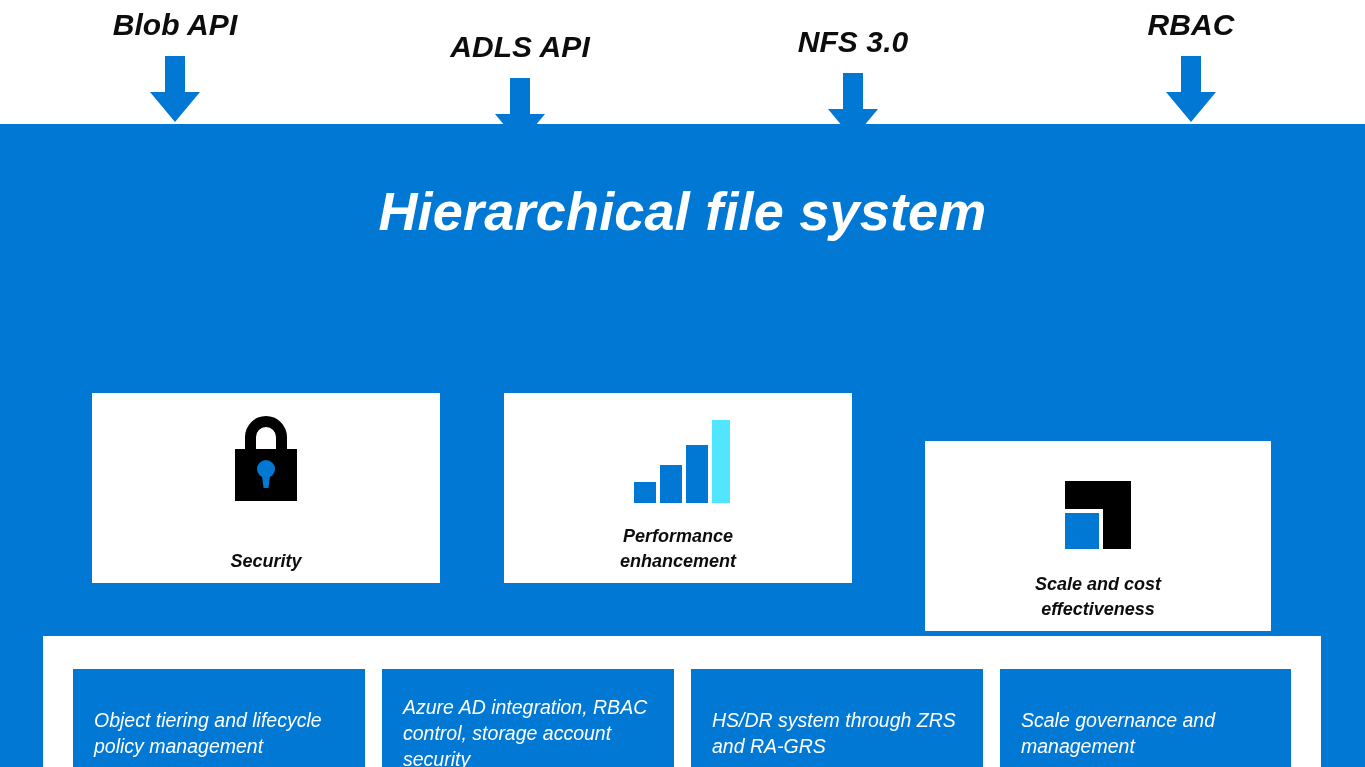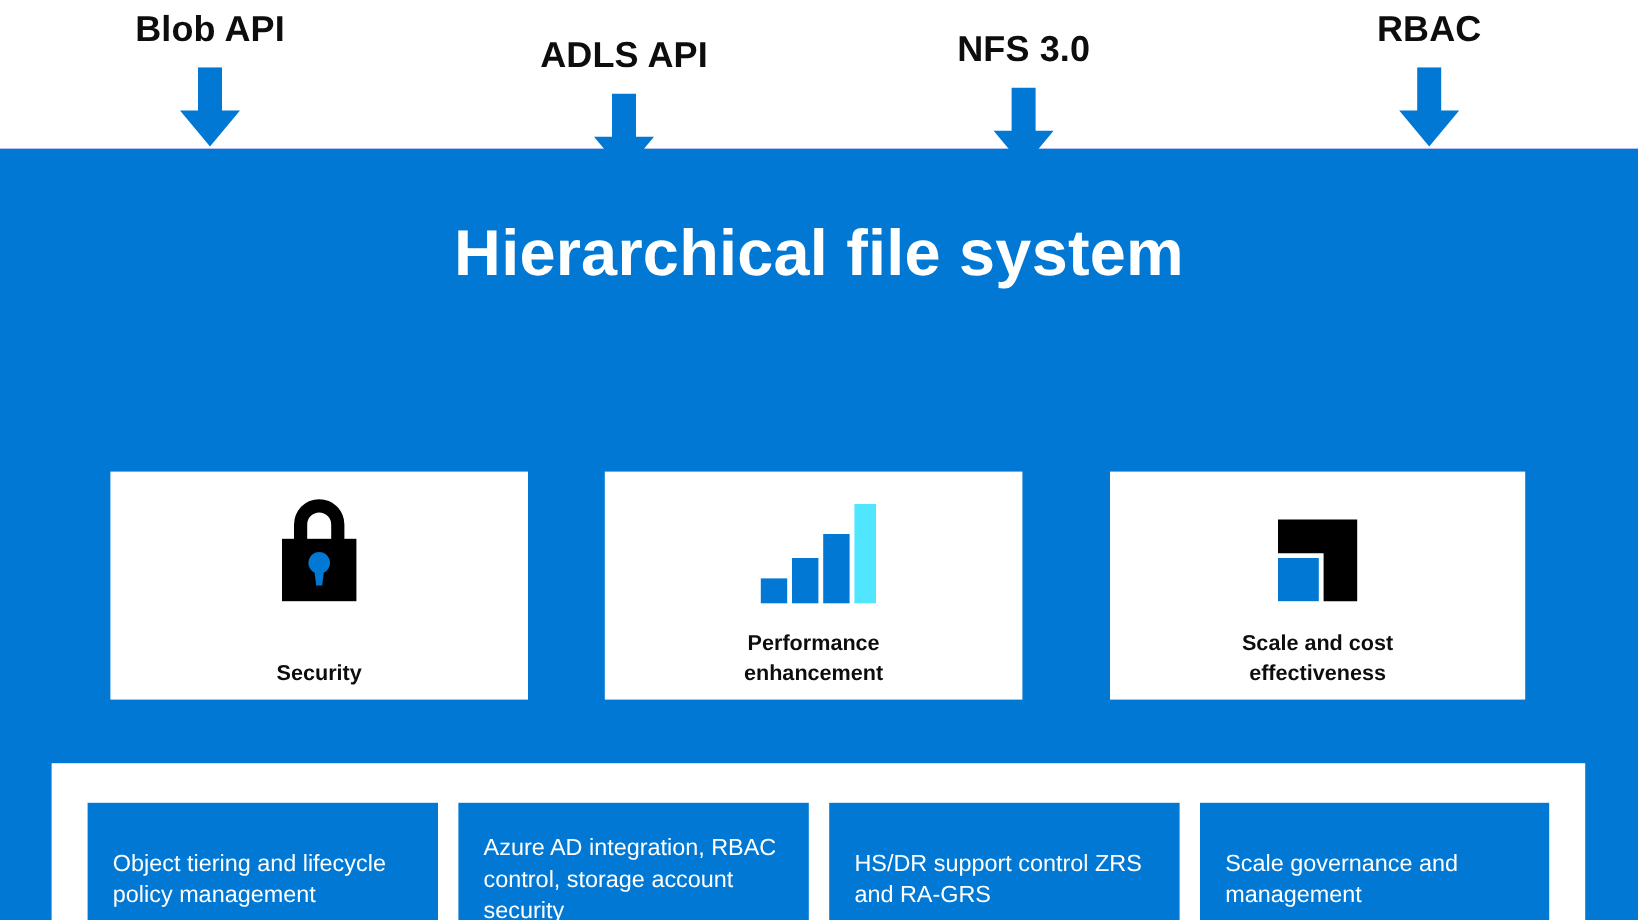--- a/index.html
+++ b/index.html
@@ -9,21 +9,22 @@
     height: 767px;
     background: #ffffff;
     font-family: "Liberation Sans", sans-serif;
     overflow: hidden;
   }
 
   #stage {
     position: relative;
     width: 1365px;
     height: 767px;
-    background: #6d28d9;
+    background: #14532d;
+    font-style: italic;
   }
 
   
   .api-band {
     position: absolute;
     left: 0; top: 0;
     width: 1365px;
     height: 124px;
     background: #ffffff;
   }
@@ -207,21 +208,21 @@
           <rect x="8" y="75" width="22" height="21" fill="#0078D4"></rect>
           <rect x="34" y="58" width="22" height="38" fill="#0078D4"></rect>
           <rect x="60" y="38" width="22" height="58" fill="#0078D4"></rect>
           <rect x="86" y="13" width="22" height="83" fill="#50E6FF"></rect>
         </svg>
       </div>
       <div class="feature-label">Performance
 enhancement</div>
     </div>
 
-    <div class="feature-card" style="left:925px; width:346px;">
+    <div class="feature-card" style="left:925px; width:346px;margin-top:48px;">
       <div class="feature-icon">
         <svg width="82" height="84" viewBox="0 0 82 84" xmlns="http://www.w3.org/2000/svg">
           <path d="M8 14 L74 14 L74 82 L46 82 L46 42 L8 42 Z" fill="#000000"></path>
           <rect x="8" y="46" width="34" height="36" fill="#0078D4"></rect>
         </svg>
       </div>
       <div class="feature-label">Scale and cost
 effectiveness</div>
     </div>
 
@@ -229,21 +230,21 @@
 
       <div class="bottom-box" style="left:30px; width:292px;">
         <div class="bottom-box-text">Object tiering and lifecycle policy management</div>
       </div>
 
       <div class="bottom-box" style="left:339px; width:292px;">
         <div class="bottom-box-text">Azure AD integration, RBAC control, storage account security</div>
       </div>
 
       <div class="bottom-box" style="left:648px; width:292px;">
-        <div class="bottom-box-text">HS/DR support control ZRS and RA-GRS</div>
+        <div class="bottom-box-text">HS/DR system through ZRS and RA-GRS</div>
       </div>
 
       <div class="bottom-box" style="left:957px; width:291px;">
         <div class="bottom-box-text">Scale governance and management</div>
       </div>
 
     </div>
 
   </div>
 

